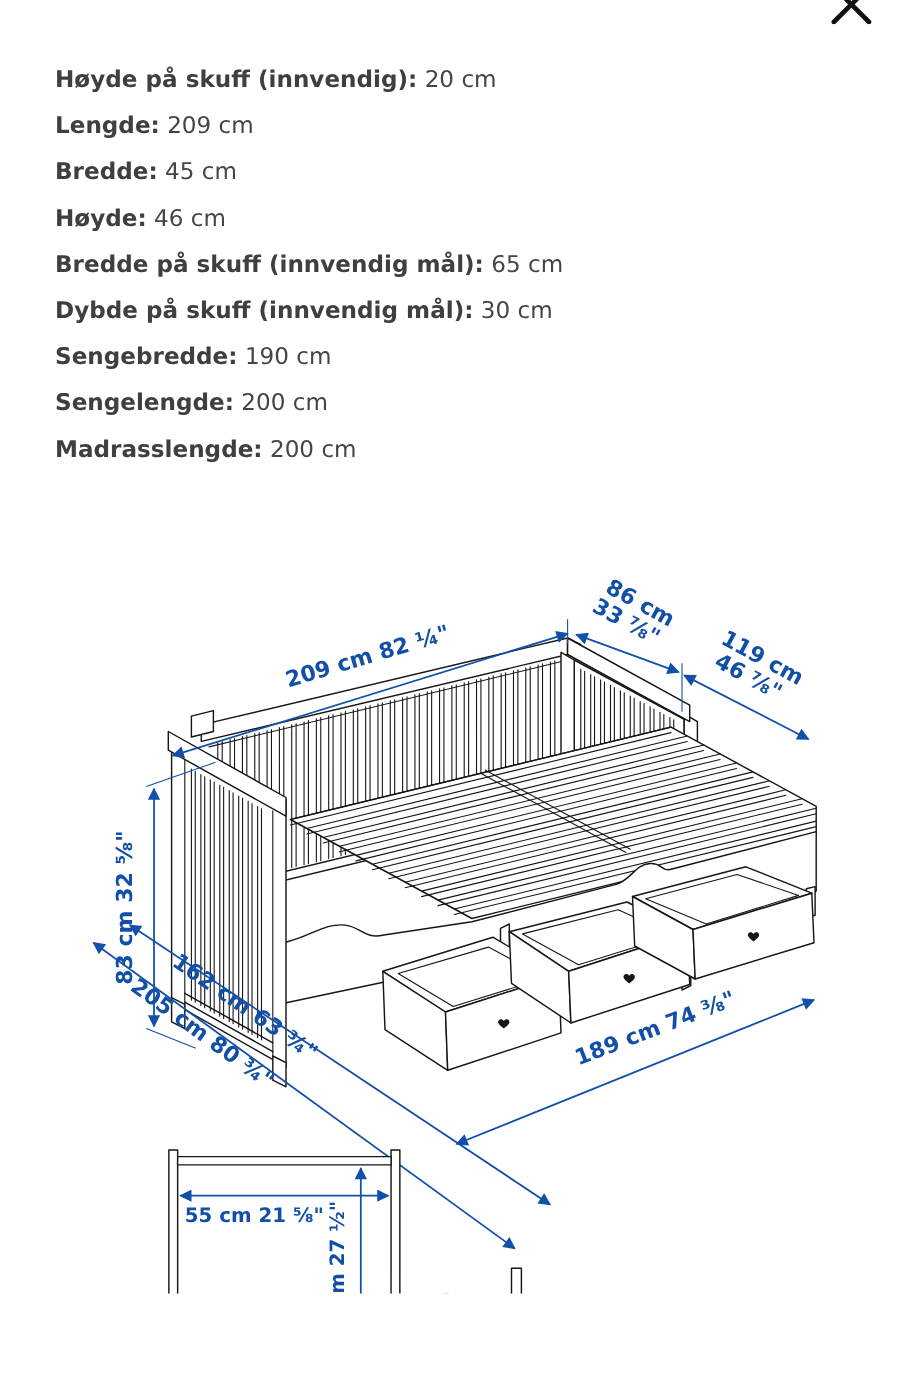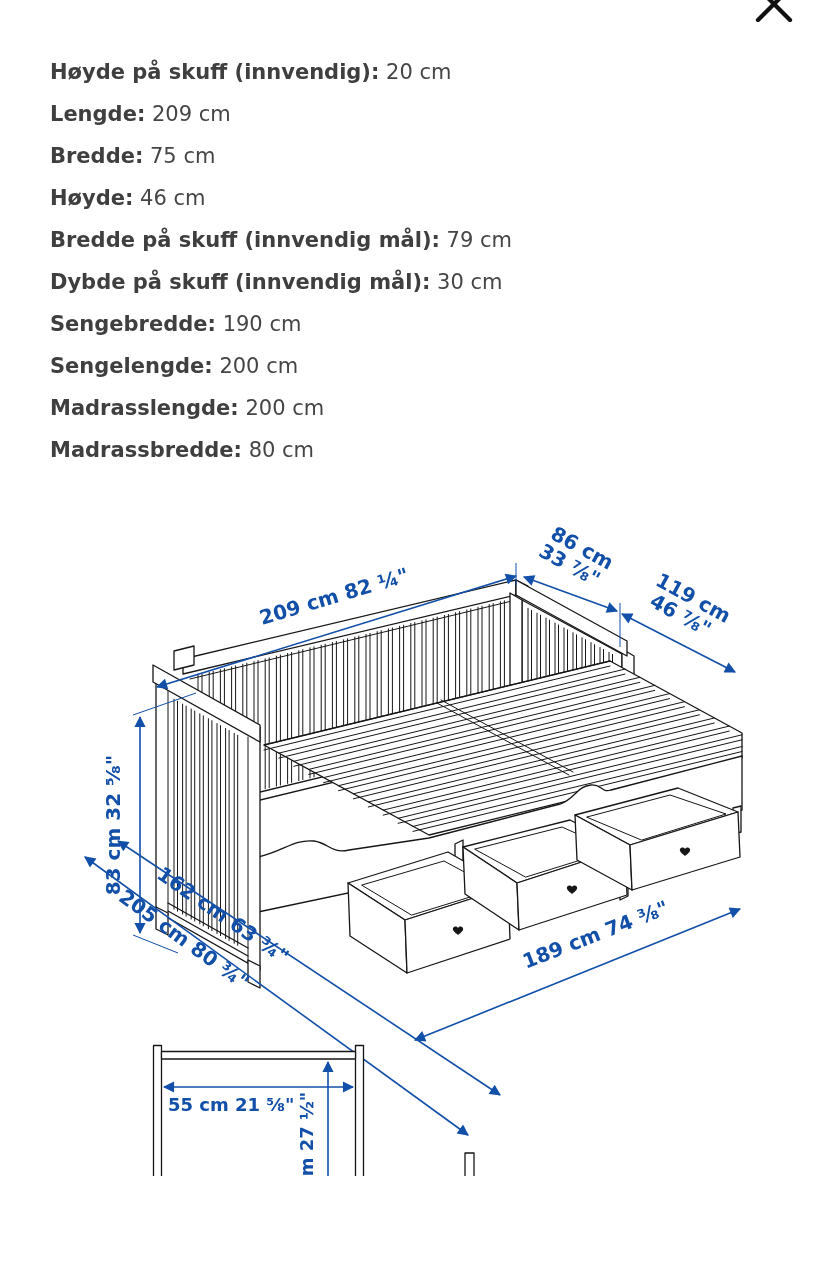--- a/index.html
+++ b/index.html
@@ -30,28 +30,27 @@
   <button class="close-btn" aria-label="close">
     <svg width="40" height="22" viewBox="0 12 40 22">
       <line x1="4" y1="0" x2="36" y2="32" stroke="#111" stroke-width="4.2" stroke-linecap="round"></line>
       <line x1="36" y1="0" x2="4" y2="32" stroke="#111" stroke-width="4.2" stroke-linecap="round"></line>
     </svg>
   </button>
 
   <div class="specs">
     <div><span class="lbl">Høyde på skuff (innvendig):</span> <span class="val">20 cm</span></div>
     <div><span class="lbl">Lengde:</span> <span class="val">209 cm</span></div>
-    <div><span class="lbl">Bredde:</span> <span class="val">75 cm</span></div>
+    <div><span class="lbl">Bredde:</span> <span class="val">45 cm</span></div>
     <div><span class="lbl">Høyde:</span> <span class="val">46 cm</span></div>
-    <div><span class="lbl">Bredde på skuff (innvendig mål):</span> <span class="val">79 cm</span></div>
+    <div><span class="lbl">Bredde på skuff (innvendig mål):</span> <span class="val">65 cm</span></div>
     <div><span class="lbl">Dybde på skuff (innvendig mål):</span> <span class="val">30 cm</span></div>
     <div><span class="lbl">Sengebredde:</span> <span class="val">190 cm</span></div>
     <div><span class="lbl">Sengelengde:</span> <span class="val">200 cm</span></div>
     <div><span class="lbl">Madrasslengde:</span> <span class="val">200 cm</span></div>
-    <div><span class="lbl">Madrassbredde:</span> <span class="val">80 cm</span></div>
   </div>
 
   <svg class="drawing" viewBox="0 0 828 757">
     <defs>
       <marker id="ah" viewBox="0 0 10 10" refX="9" refY="5" markerWidth="9" markerHeight="7" orient="auto-start-reverse">
           <path d="M0,0 L10,5 L0,10 Z" fill="#124fa8"></path>
         </marker>
     </defs>
 
     <g>

